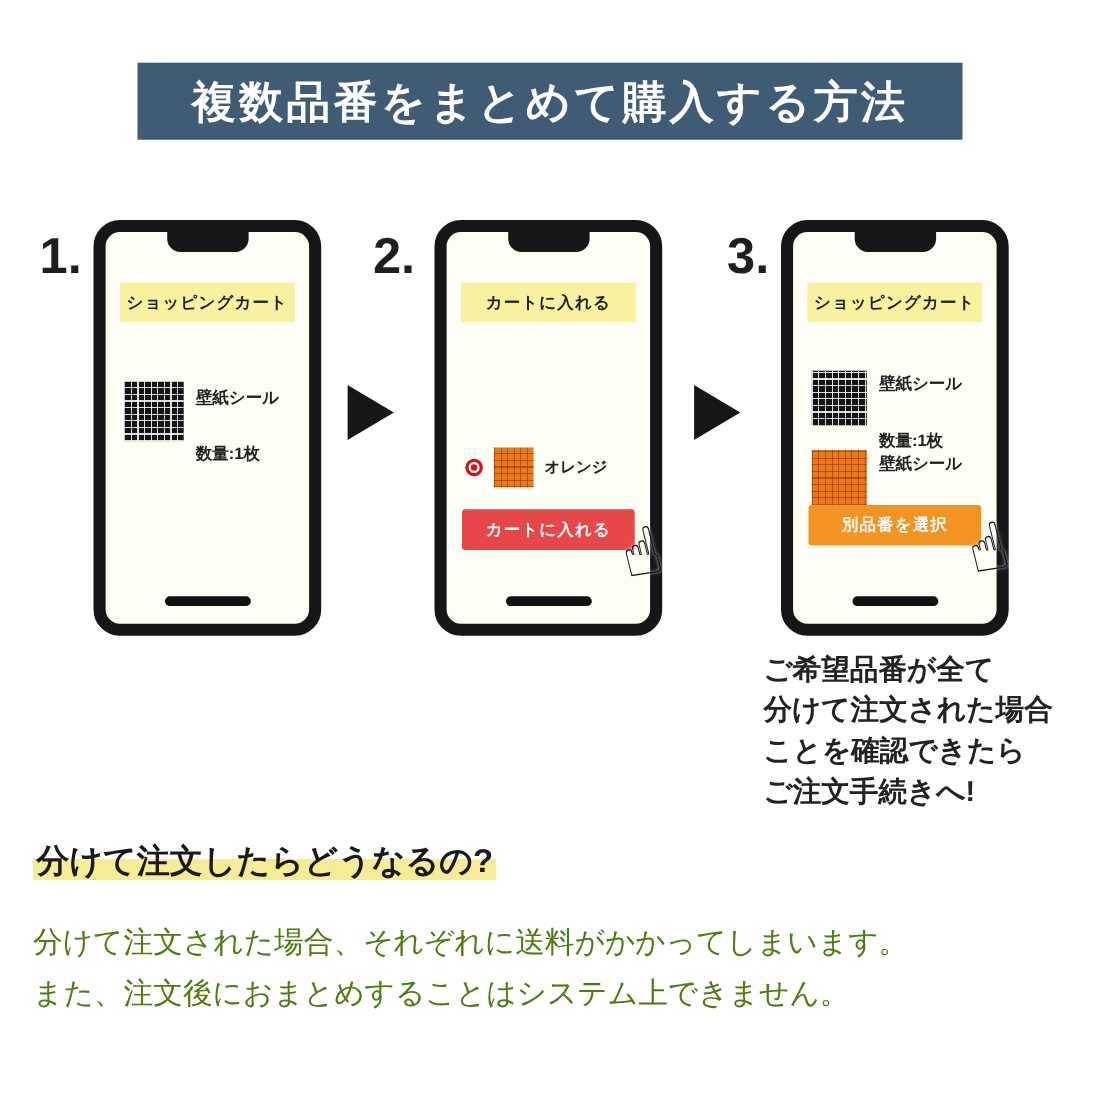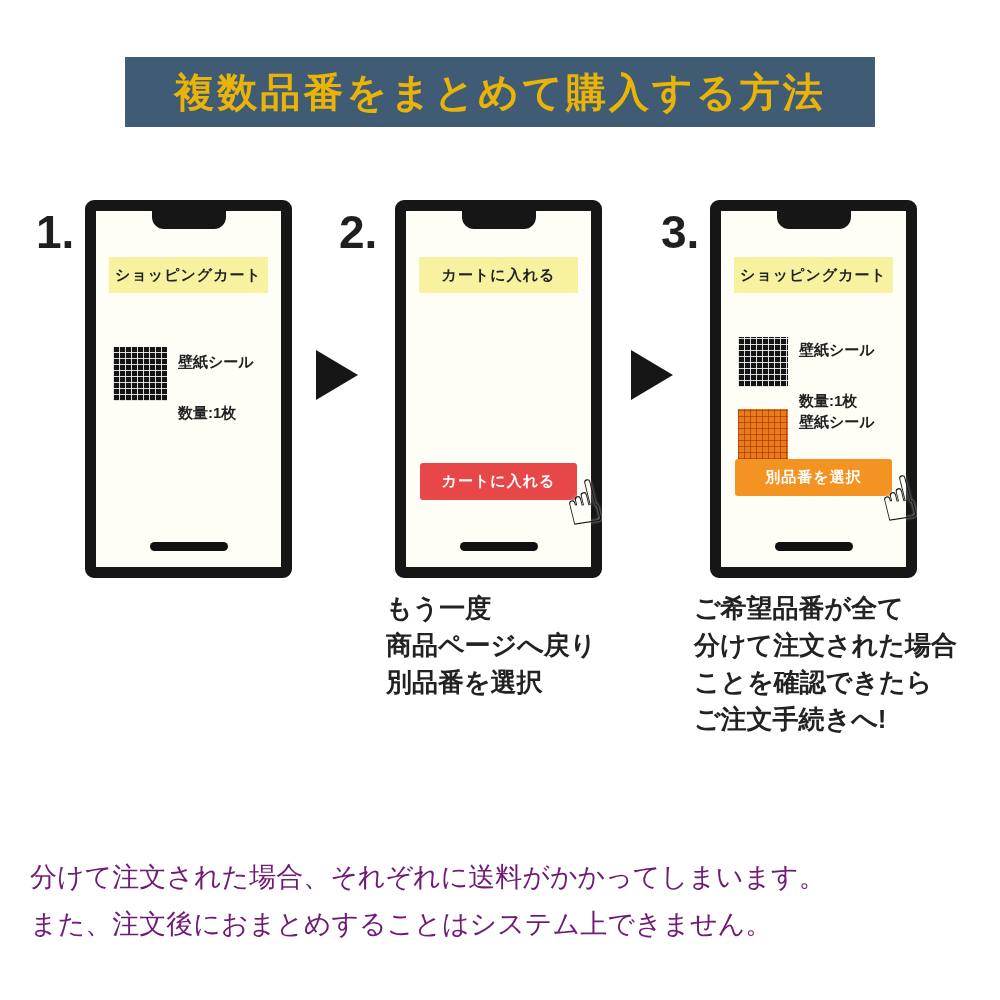--- a/index.html
+++ b/index.html
@@ -2,32 +2,32 @@
 <html><head>
 <meta charset="utf-8">
 <style>
   * { margin:0; padding:0; box-sizing:border-box; }
   html,body { width:1000px; height:1000px; background:#ffffff;
     font-family:"Liberation Sans","DejaVu Sans",sans-serif; color:#222; }
   .stage { position:relative; width:1000px; height:1000px; overflow:hidden; background:#fff; }
 
   
   .banner { position:absolute; left:125px; top:57px; width:750px; height:70px;
-    background:#3f5c74; color:#eab308; display:flex; align-items:center; justify-content:center;
+    background:#3f5c74; color:#ffffff; display:flex; align-items:center; justify-content:center;
     font-size:40px; font-weight:700; letter-spacing:3px; }
 
   
   .step-number { position:absolute; font-size:46px; font-weight:700; color:#1f1f1f; }
   #num1 { left:36px;  top:205px; }
   #num2 { left:339px; top:205px; }
   #num3 { left:661px; top:205px; }
 
   
   .phone { position:absolute; width:207px; height:378px; background:#fffef6;
-    border:11px solid #161616; border-radius:9px; }
+    border:11px solid #161616; border-radius:24px; }
   #phone1 { left:85px;  top:200px; }
   #phone2 { left:395px; top:200px;text-align:right; }
   #phone3 { left:710px; top:200px; }
   .notch { position:absolute; top:-2px; left:50%; transform:translateX(-50%);
     width:74px; height:20px; background:#161616; border-radius:0 0 12px 12px; }
   .home-bar { position:absolute; bottom:16px; left:50%; transform:translateX(-50%);
     width:78px; height:9px; background:#111; border-radius:5px; }
   .screen-banner { position:absolute; top:46px; left:13px; right:13px; height:36px;
     background:#f7f1a0; display:flex; align-items:center; justify-content:center;
     font-weight:700; font-size:15px; color:#222; letter-spacing:1px; }
@@ -92,21 +92,21 @@
   #cap1 { left:62px;  top:590px; }
   #cap2 { left:386px; top:590px; }
   #cap3 { left:694px; top:590px; }
 
   
   .footer-heading { position:absolute; left:30px; top:763px; font-size:30px;
     font-weight:700; color:#1a1a1a; }
   .footer-heading .hl { background:linear-gradient(transparent 42%, #f6ec96 42%);
     padding:0 3px; }
   .footer-body { position:absolute; left:30px; top:833px; font-size:27px;
-    font-weight:500; color:#701a75; line-height:1.75; white-space:pre-line;margin-top:21px; }
+    font-weight:500; color:#4d7c0f; line-height:1.75; white-space:pre-line; }
 </style>
 </head>
 <body>
 
 <div class="stage">
 
   <div class="banner">複数品番をまとめて購入する方法</div>
 
   <div class="step-number" id="num1">1.</div>
   <div class="step-number" id="num2">2.</div>
@@ -124,20 +124,25 @@
     </div>
     <div class="home-bar"></div>
   </div>
 
   <div class="arrow" id="arrow1"></div>
 
   <div class="phone" id="phone2">
     <div class="notch"></div>
     <div class="screen-banner">カートに入れる</div>
 
+    <div class="option-row opt-c">
+      <span class="radio selected"></span>
+      <div class="swatch sw36 swatch-orange"></div>
+      <span class="option-label">オレンジ</span>
+    </div>
 
     <div class="btn">
       <span>カートに入れる</span>
       <span class="hand">☝</span>
     </div>
     <div class="home-bar"></div>
   </div>
 
   <div class="arrow" id="arrow2"></div>
 
@@ -160,24 +165,24 @@
       </div>
     </div>
 
     <div class="btn">
       <span>別品番を選択</span>
       <span class="hand">☝</span>
     </div>
     <div class="home-bar"></div>
   </div>
 
-  <div class="caption" id="cap2">もう一度
-商品ページへ戻り
-別品番を選択</div>
   <div class="caption" id="cap3">ご希望品番が全て
 分けて注文された場合
 ことを確認できたら
 ご注文手続きへ!</div>
 
+  <div class="footer-heading">
+    <span class="hl">分けて注文したらどうなるの?</span>
+  </div>
   <div class="footer-body">分けて注文された場合、それぞれに送料がかかってしまいます。
 また、注文後におまとめすることはシステム上できません。</div>
 
 </div>
 
 </body></html>

